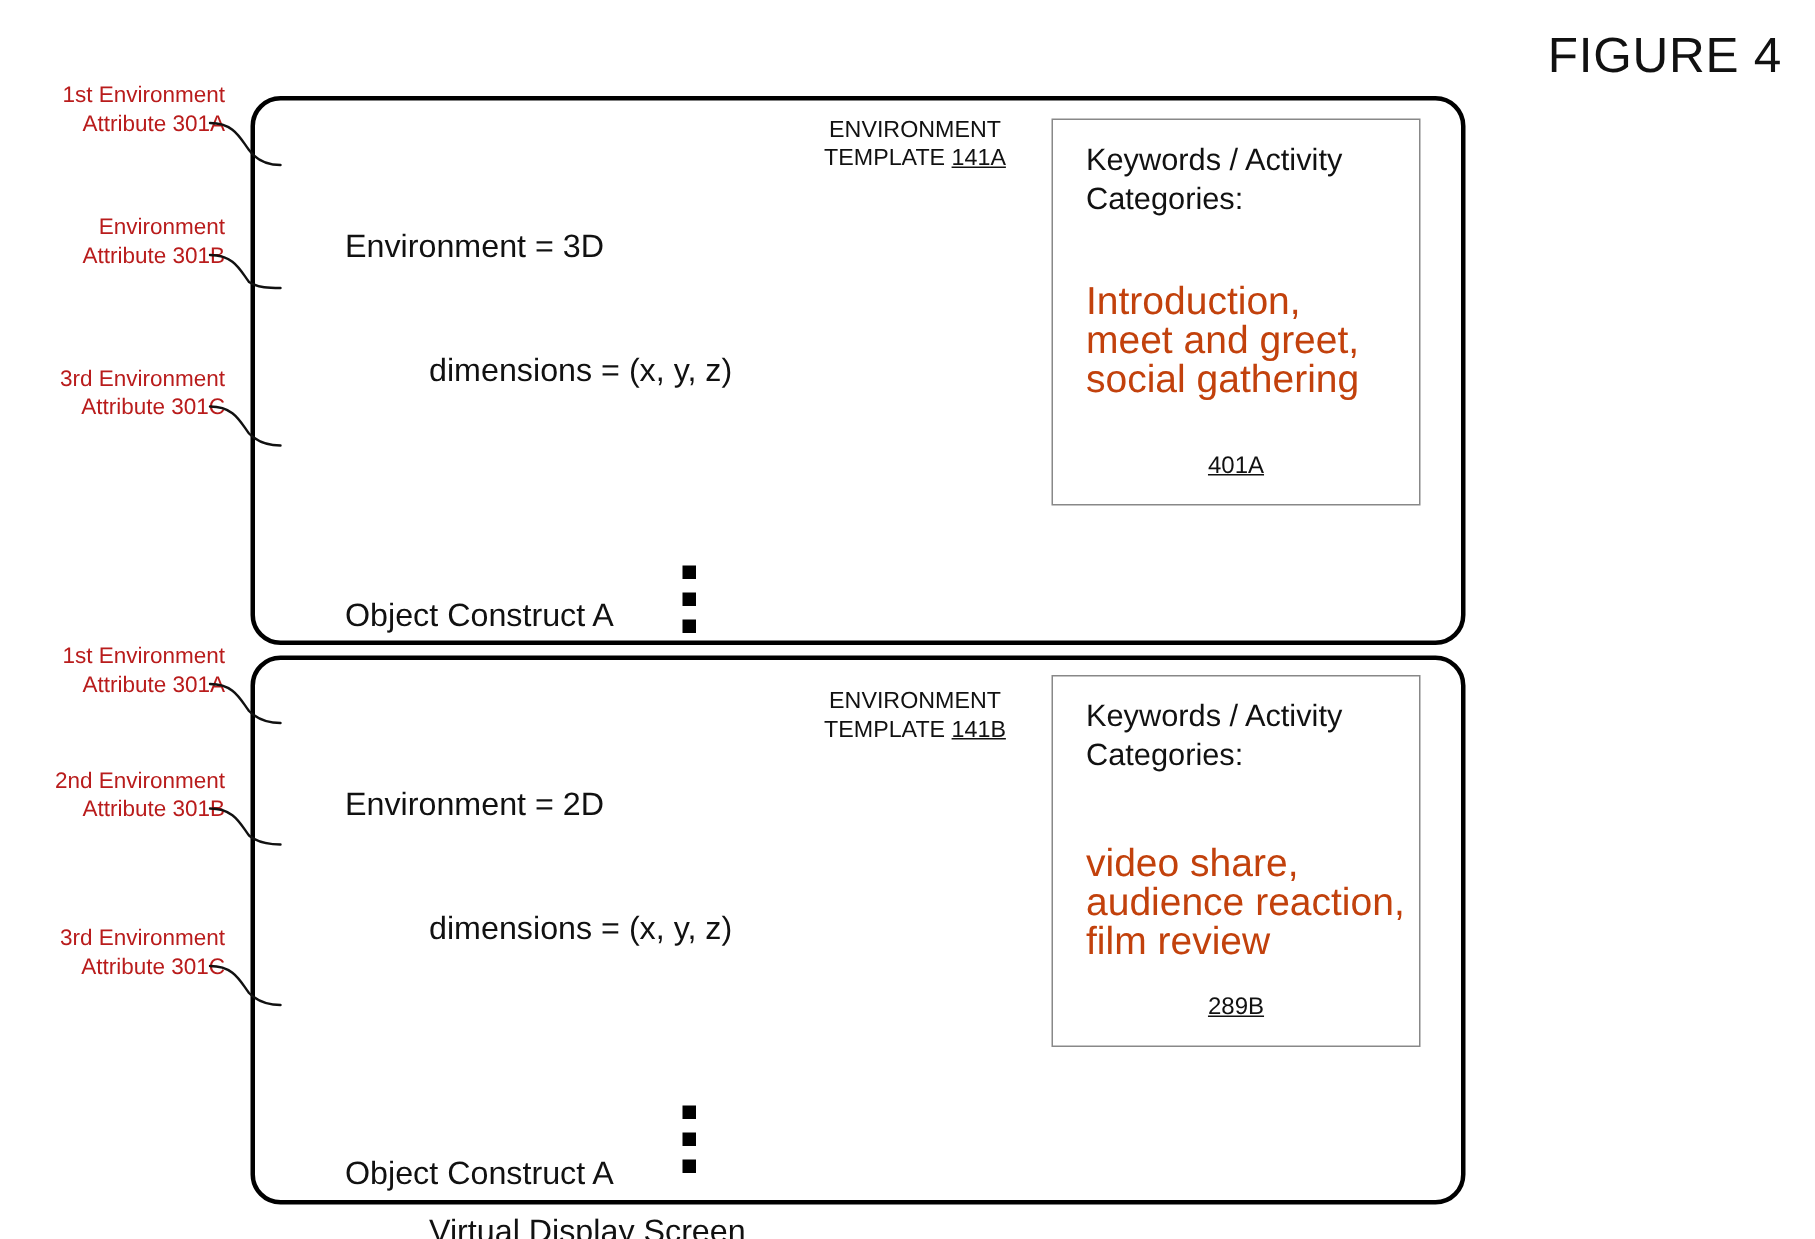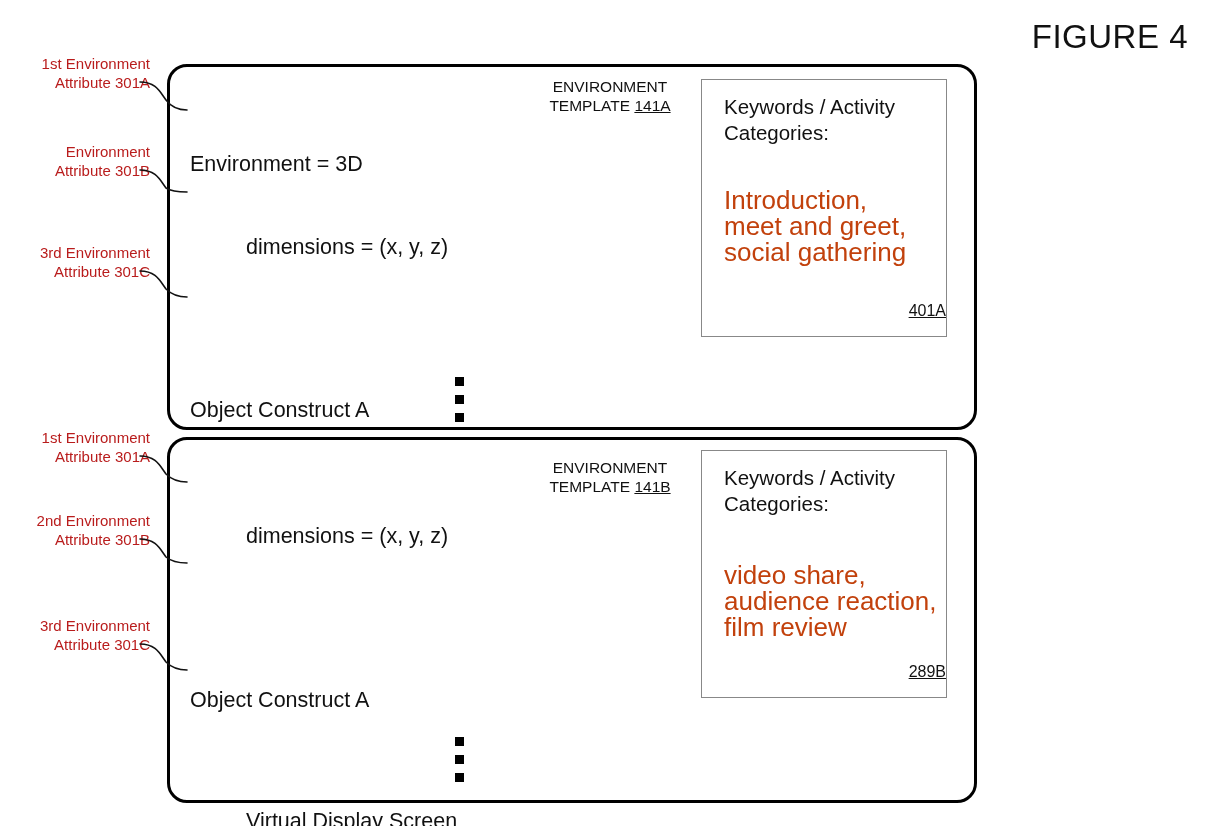--- a/index.html
+++ b/index.html
@@ -61,21 +61,21 @@
   .attr-text {
     position: absolute;
     left: 20px;
     font-size: 21.5px;
     line-height: 27.5px;
     color: #111;
     white-space: pre;
   }
   #text-a { top: 29px; }
   #text-b { top: 28px; }
-  .attr-line { display: block; }
+  .attr-line { display: block; margin-left: 40px; }
   .attr-line.indent { padding-left: 56px; }
   .attr-gap { display: block; height: 26px; }
 
   
   .vdots {
     position: absolute;
     width: 9px;
   }
   .vdots span {
     display: block;
@@ -114,21 +114,21 @@
     color: #c2410c;
     white-space: pre;
     margin-top: 15px;
   }
   #kw-list-a { top: 92px; }
   #kw-list-b { top: 96px; }
   .kw-ref {
     position: absolute;
     left: 0;
     right: 0;
-    text-align: right;
+    text-align: center;
     font-size: 16px;
     color: #111;
     text-decoration: underline;
   }
   #kw-ref-a { bottom: 16px; }
   #kw-ref-b { bottom: 16px; }
 
   
   .callout-label {
     position: absolute;
@@ -194,20 +194,21 @@
   </div>
 
   <div class="panel" id="panel-b">
 
     <div class="template-caption" id="caption-b">
       <span>ENVIRONMENT</span><br>
       <span>TEMPLATE </span><span class="ref">141B</span>
     </div>
 
     <div class="attr-text" id="text-b">
+      <span class="attr-line">Environment = 2D</span>
       <span class="attr-line indent">dimensions = (x, y, z)</span>
       <span class="attr-gap"></span>
       <span class="attr-line">Object Construct A</span>
       
       
       
       
       
       
       

